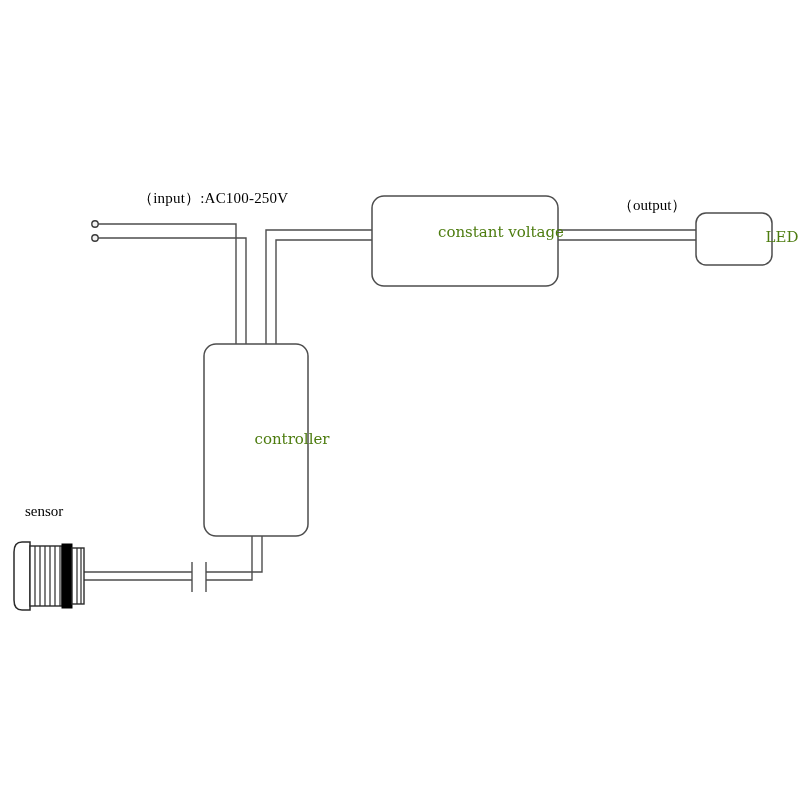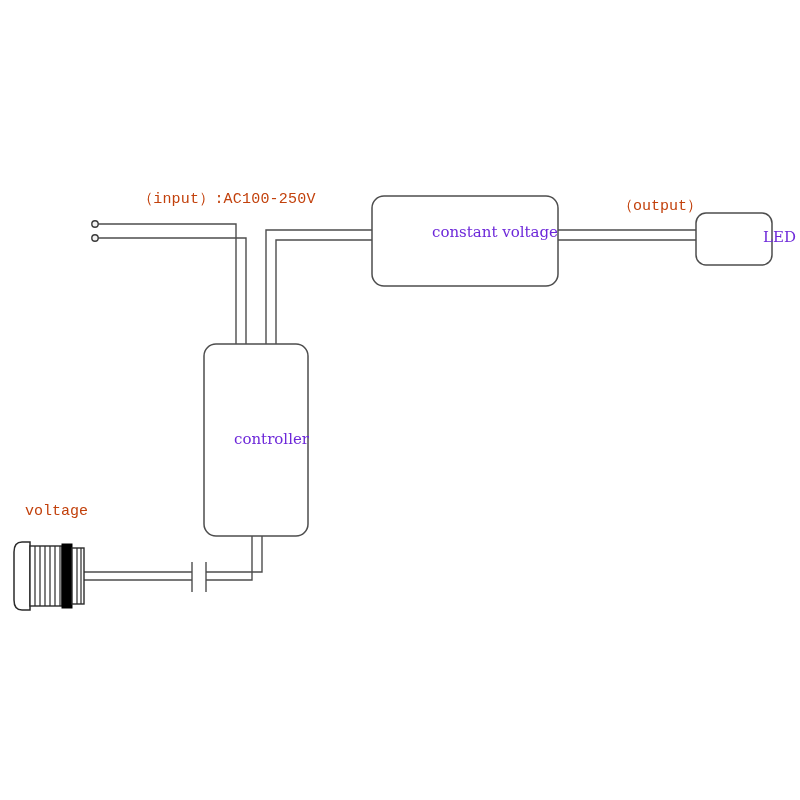--- a/index.html
+++ b/index.html
@@ -18,46 +18,47 @@
   }
   #wires {
     position: absolute;
     left: 0;
     top: 0;
     width: 800px;
     height: 800px;
   }
   .label {
     position: absolute;
-    color: #c2410c;
+    color: #000000;
     white-space: nowrap;
-    font-family: Liberation Mono, monospace;
+    font-family: Liberation Serif, serif;
   }
   #label-input {
     left: 138px;
     top: 189px;
     font-size: 15px;
     letter-spacing: 0.2px;
   }
   #label-output {
     left: 618px;
     top: 196px;
     font-size: 15px;
   }
   #label-sensor {
     left: 25px;
     top: 503px;
     font-size: 15px;
   }
   .box-text {
     position: absolute;
-    color: #6d28d9;
-    text-align: right;
+    color: #4d7c0f;
+    text-align: center;
     white-space: nowrap;
     font-family: "DejaVu Serif", "Liberation Serif", serif;
+    padding-left: 36px;
   }
   #driver-text {
     left: 372px;
     top: 220px;
     width: 186px;
     font-size: 15px;
     line-height: 25px;
   }
   #led-text {
     left: 696px;
@@ -144,21 +145,21 @@
 
     <rect x="372" y="196" width="186" height="90" rx="12" ry="12" fill="#ffffff" stroke="#4d4d4d" stroke-width="1.5"></rect>
 
     <rect x="696" y="213" width="76" height="52" rx="10" ry="10" fill="#ffffff" stroke="#4d4d4d" stroke-width="1.5"></rect>
   </svg>
 
   <div class="label" id="label-input">（input）:AC100-250V</div>
 
   <div class="label" id="label-output">（output）</div>
 
-  <div class="label" id="label-sensor">voltage</div>
+  <div class="label" id="label-sensor">sensor</div>
 
   <div class="box-text" id="driver-text">
     <div>constant voltage</div>
   </div>
 
   <div class="box-text" id="led-text">LED</div>
 
   <div class="box-text" id="controller-text">controller</div>
 
 </div>

